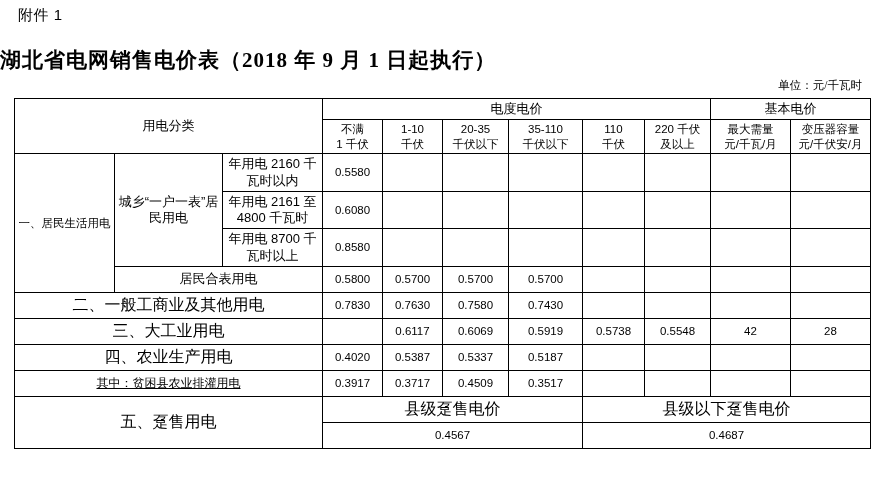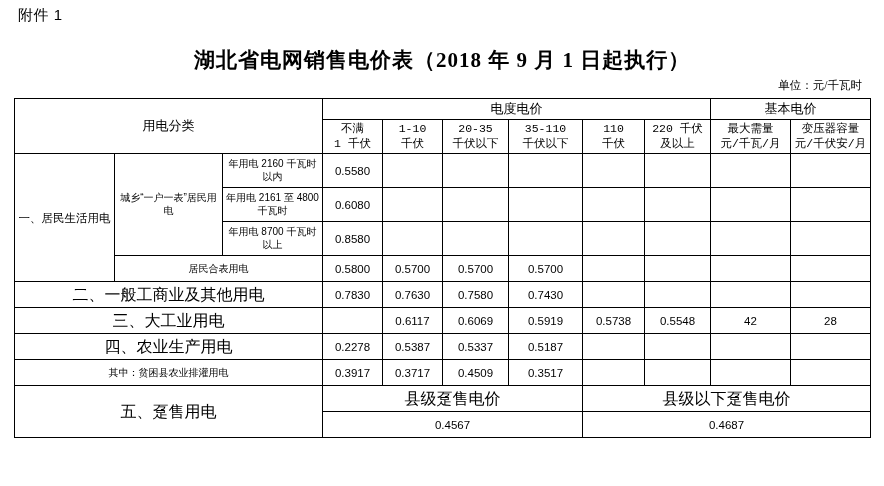--- a/index.html
+++ b/index.html
@@ -27,21 +27,21 @@
     top: 6px;
     font-size: 15px;
     font-family: "Liberation Sans", "DejaVu Sans", sans-serif;
     letter-spacing: 0.5px;
   }
   .doc-title {
     position: absolute;
     left: 0;
     top: 46px;
     width: 884px;
-    text-align: center;
+    text-align: left;
     font-size: 21px;
     font-weight: bold;
     font-family: "Liberation Serif", "DejaVu Serif", serif;
     letter-spacing: 1px;
   }
   .unit-note {
     position: absolute;
     right: 22px;
     top: 78px;
     font-size: 11.5px;
@@ -66,48 +66,48 @@
     font-weight: normal;
   }
   .hdr {
     font-weight: bold;
     font-size: 13px;
   }
   .hdr-sub {
     font-weight: bold;
     font-size: 11.5px;
     line-height: 1.3;
-    font-family: Liberation Mono, monospace;
   }
   .cat-cell {
     text-align: left;
     padding-left: 6px;
     font-weight: bold;
     font-size: 16px;
   }
   .cat-cell-narrow {
     text-align: left;
     padding-left: 4px;
     font-weight: bold;
     font-size: 11.5px;
     line-height: 1.35;
     font-family: Liberation Serif, serif;
   }
   .sub-cell {
     text-align: left;
     padding-left: 6px;
-    font-size: 10px;
+    font-size: 13px;
     line-height: 1.35;
     margin-left: 24px;
   }
   .sub-cell-indent {
     text-align: left;
     padding-left: 16px;
     font-weight: bold;
-    font-size: 10px;
+    font-size: 12px;
+    text-decoration: underline;
   }
   .num {
     font-size: 11.5px;
     font-family: "Liberation Sans", "DejaVu Sans", sans-serif;
   }
   .rowtall { height: 34px; }
   .rowmed { height: 26px; }
   .bandtitle {
     font-weight: bold;
     font-size: 16px;
@@ -245,21 +245,21 @@
         <td class="num">0.6069</td>
         <td class="num">0.5919</td>
         <td class="num">0.5738</td>
         <td class="num">0.5548</td>
         <td class="num">42</td>
         <td class="num">28</td>
       </tr>
 
       <tr class="rowmed">
         <td class="cat-cell" colspan="3">四、农业生产用电</td>
-        <td class="num">0.2278</td>
+        <td class="num">0.4020</td>
         <td class="num">0.5387</td>
         <td class="num">0.5337</td>
         <td class="num">0.5187</td>
         <td class="num"></td>
         <td class="num"></td>
         <td class="num"></td>
         <td class="num"></td>
       </tr>
 
       <tr class="rowmed">

